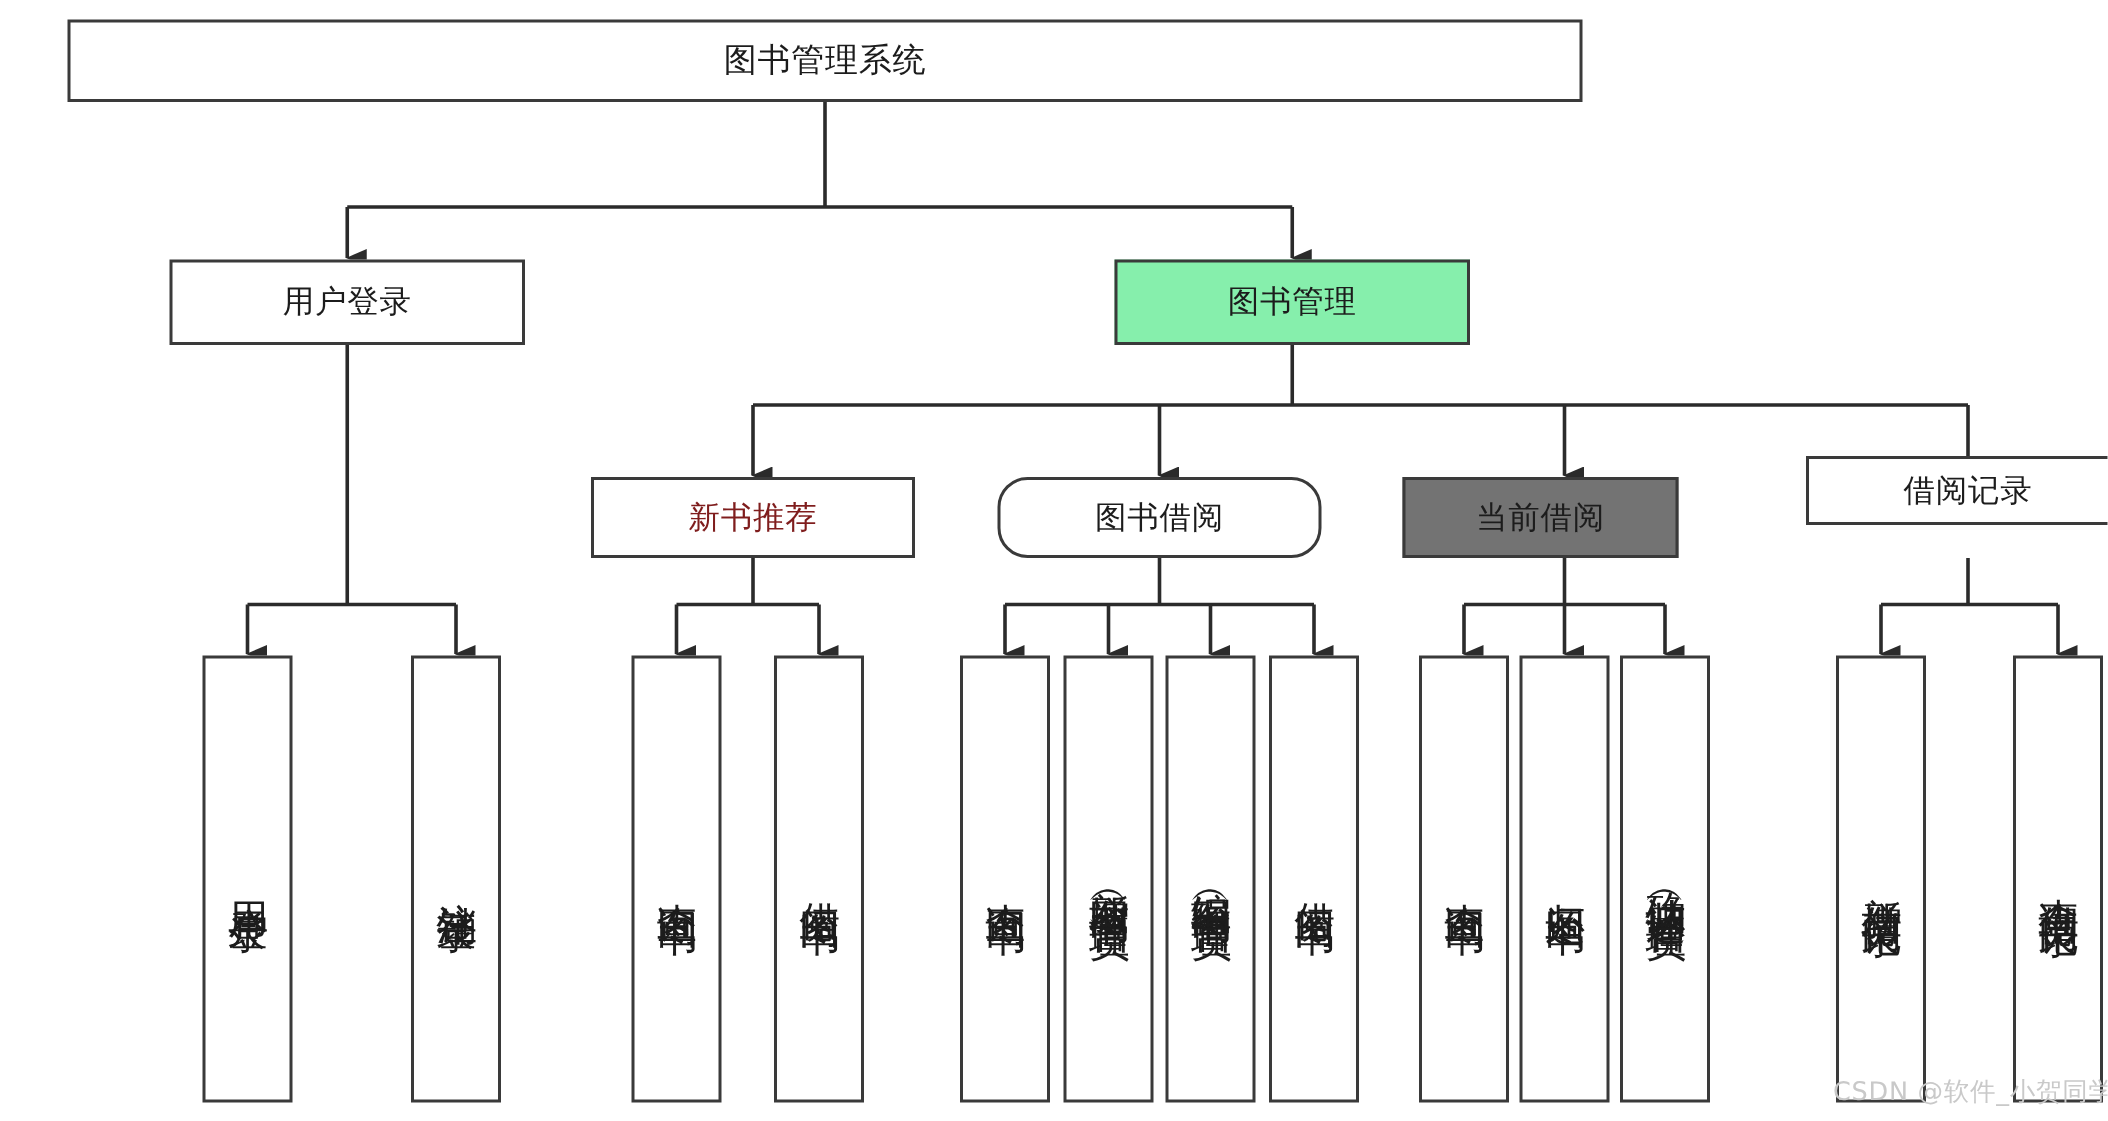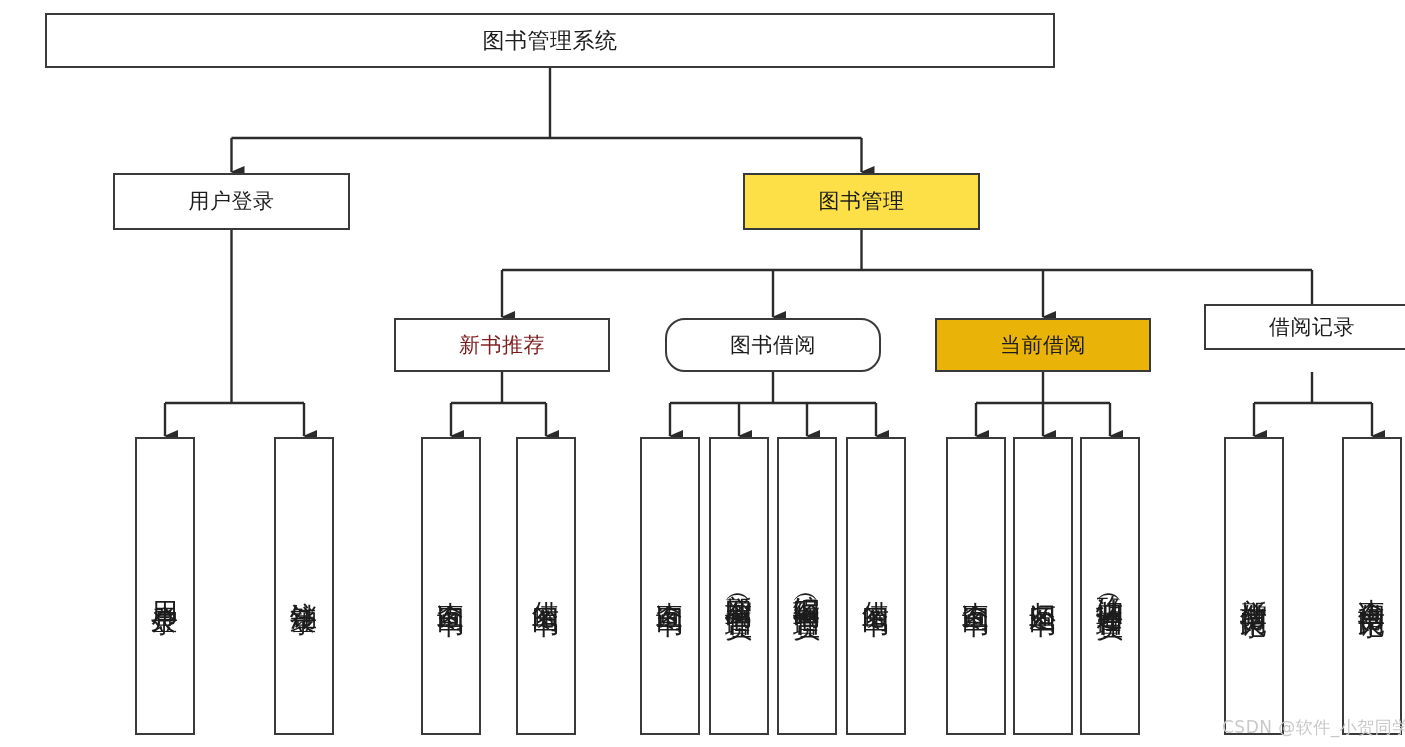--- a/index.html
+++ b/index.html
@@ -121,30 +121,30 @@
       </g>
   </svg>
 
   <div id="nodes-layer">
       <div class="node horiz root" style="left: 13px; top: 13px; width: 1010px; height: 55px; border-color: rgb(58, 58, 58); background: rgb(255, 255, 255);">
         <span class="label" style="color: rgb(28, 28, 28);">图书管理系统</span>
       </div>
       <div class="node horiz" style="left: 81px; top: 173px; width: 237px; height: 57px; border-color: rgb(58, 58, 58); background: rgb(255, 255, 255);">
         <span class="label" style="color: rgb(28, 28, 28);">用户登录</span>
       </div>
-      <div class="node horiz" style="left: 711px; top: 173px; width: 237px; height: 57px; border-color: rgb(58, 58, 58); background: #fde047;">
+      <div class="node horiz" style="left: 711px; top: 173px; width: 237px; height: 57px; border-color: rgb(58, 58, 58); background: #86efac;">
         <span class="label" style="color: rgb(28, 28, 28);">图书管理</span>
       </div>
       <div class="node horiz" style="left: 362px; top: 318px; width: 216px; height: 54px; border-color: rgb(58, 58, 58); background: rgb(255, 255, 255);">
         <span class="label" style="color: #7f1d1d;">新书推荐</span>
       </div>
       <div class="node horiz" style="left: 633px; top: 318px; width: 216px; height: 54px; border-color: rgb(58, 58, 58); background: rgb(255, 255, 255); border-radius: 20px;">
         <span class="label" style="color: rgb(28, 28, 28);">图书借阅</span>
       </div>
-      <div class="node horiz" style="left: 903px; top: 318px; width: 216px; height: 54px; border-color: rgb(58, 58, 58); background: #eab308;">
+      <div class="node horiz" style="left: 903px; top: 318px; width: 184px; height: 54px; border-color: rgb(58, 58, 58); background: #737373;">
         <span class="label" style="color: rgb(28, 28, 28);">当前借阅</span>
       </div>
       <div class="node horiz" style="left: 1172px; top: 304px; width: 216px; height: 46px; border-color: rgb(58, 58, 58); background: rgb(255, 255, 255);">
         <span class="label" style="color: rgb(28, 28, 28);">借阅记录</span>
       </div>
       <div class="node vert" style="left: 103px; top: 437px; width: 60px; height: 298px; border-color: rgb(58, 58, 58); background: rgb(255, 255, 255);">
         <span class="label" style="color: rgb(28, 28, 28);">用户登录</span>
       </div>
       <div class="node vert" style="left: 242px; top: 437px; width: 60px; height: 298px; border-color: rgb(58, 58, 58); background: rgb(255, 255, 255);">
         <span class="label" style="color: rgb(28, 28, 28);">注销登录</span>

